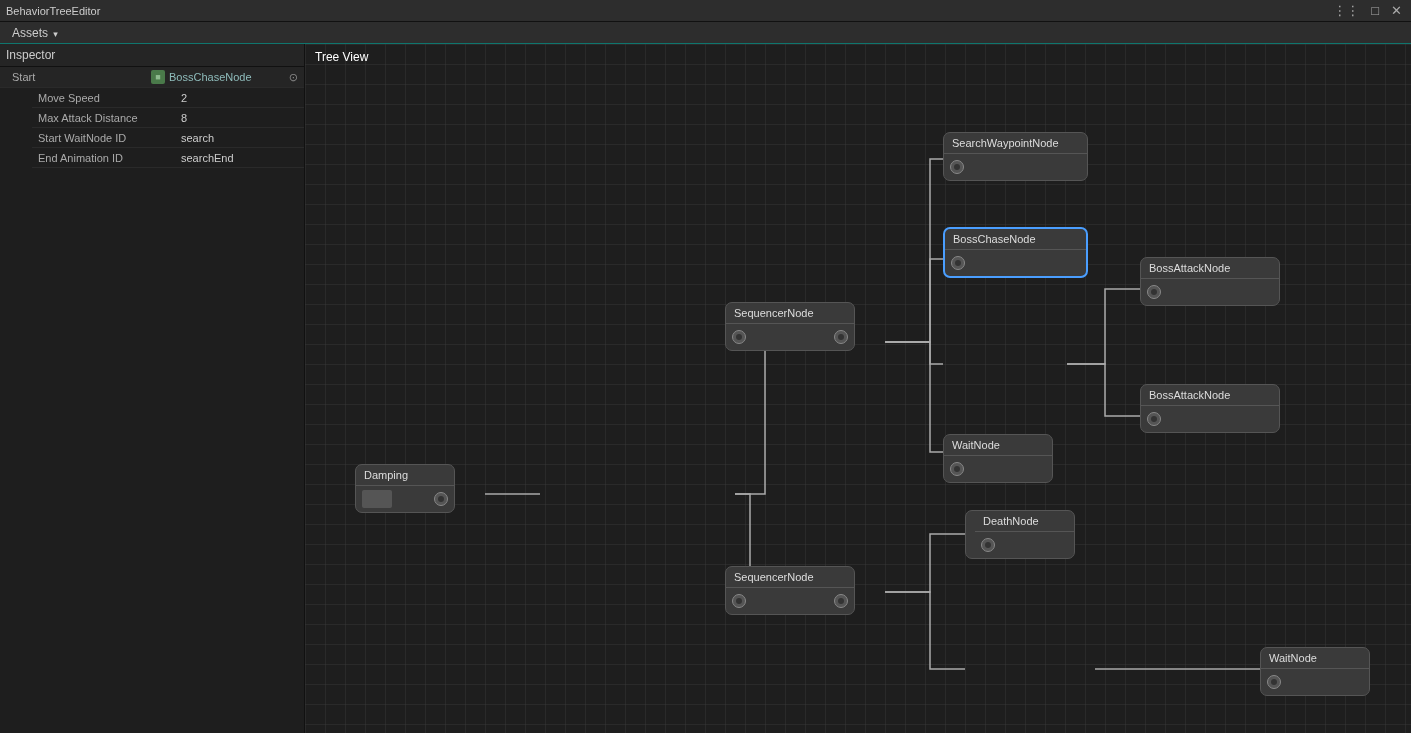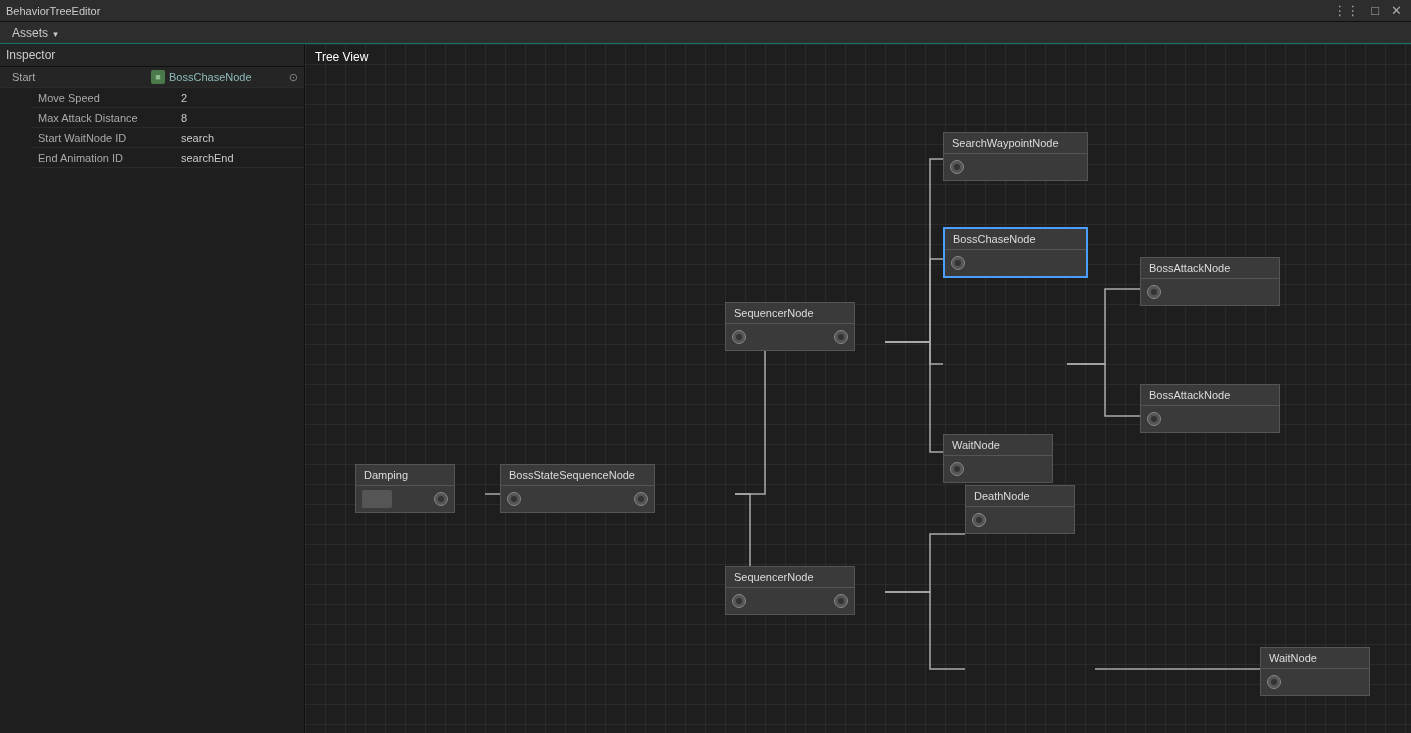--- a/index.html
+++ b/index.html
@@ -174,21 +174,21 @@
       width: 100%;
       height: 100%;
       pointer-events: none;
     }
 
     
     .node {
       position: absolute;
       background: #3a3a3a;
       border: 1px solid #555;
-      border-radius: 0;
+      border-radius: 7px;
       min-width: 120px;
     }
     .node-title {
       color: #ddd;
       font-size: 11px;
       padding: 4px 8px;
       border-bottom: 1px solid #555;
     }
     .node-body {
       padding: 4px 6px;
@@ -305,27 +305,20 @@
     </svg>
 
     <div class="node" style="left:50px; top:420px; min-width:100px;">
       <div class="node-title">Damping</div>
       <div class="node-body">
         <div style="width:30px; height:18px; background:#555; border-radius:2px;"></div>
         <div class="node-port"></div>
       </div>
     </div>
 
-    <div class="node" style="left:195px; top:420px; min-width:155px;">
-      <div class="node-title">BossStateSequenceNode</div>
-      <div class="node-body">
-        <div class="node-port"></div>
-        <div class="node-port"></div>
-      </div>
-    </div>
 
     <div class="node" style="left:420px; top:258px; min-width:130px;">
       <div class="node-title">SequencerNode</div>
       <div class="node-body">
         <div class="node-port"></div>
         <div class="node-port"></div>
       </div>
     </div>
 
     <div class="node" style="left:638px; top:88px; min-width:145px;">
@@ -370,21 +363,21 @@
     </div>
 
     <div class="node" style="left:420px; top:522px; min-width:130px;">
       <div class="node-title">SequencerNode</div>
       <div class="node-body">
         <div class="node-port"></div>
         <div class="node-port"></div>
       </div>
     </div>
 
-    <div class="node" style="left:660px; top:441px; min-width:110px;">
+    <div class="node" style="left:660px; top:466px; min-width:110px;padding-left:9px;">
       <div class="node-title">DeathNode</div>
       <div class="node-body">
         <div class="node-port"></div>
         <div style="flex:1"></div>
       </div>
     </div>
 
 
     <div class="node" style="left:955px; top:603px; min-width:110px;">
       <div class="node-title">WaitNode</div>

